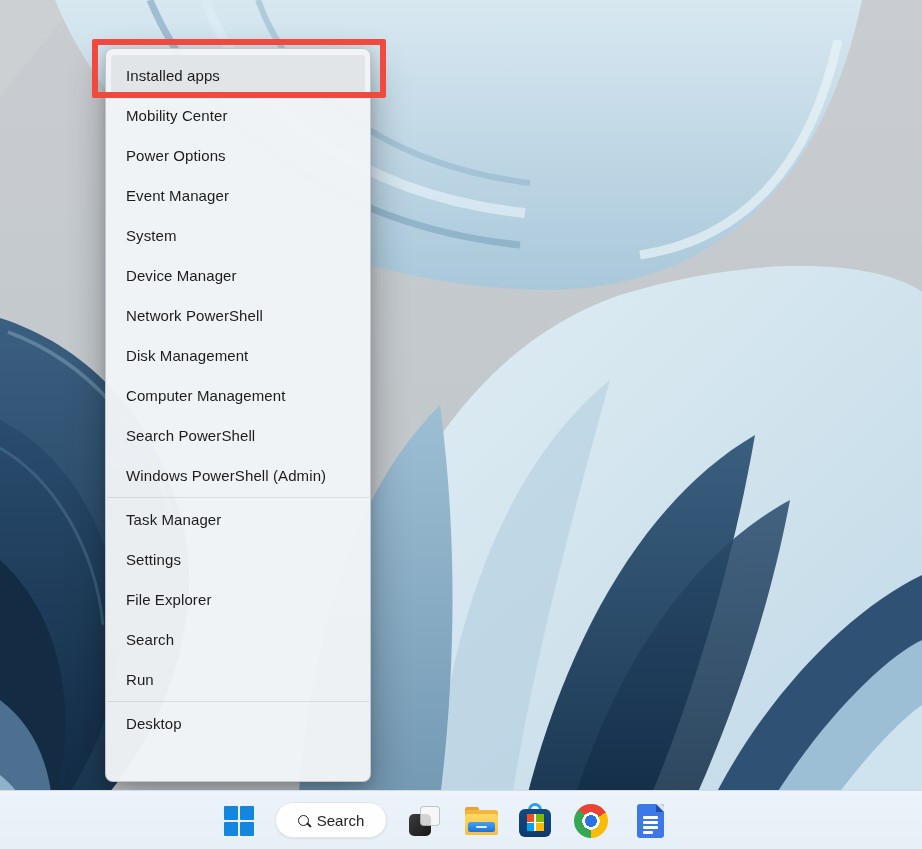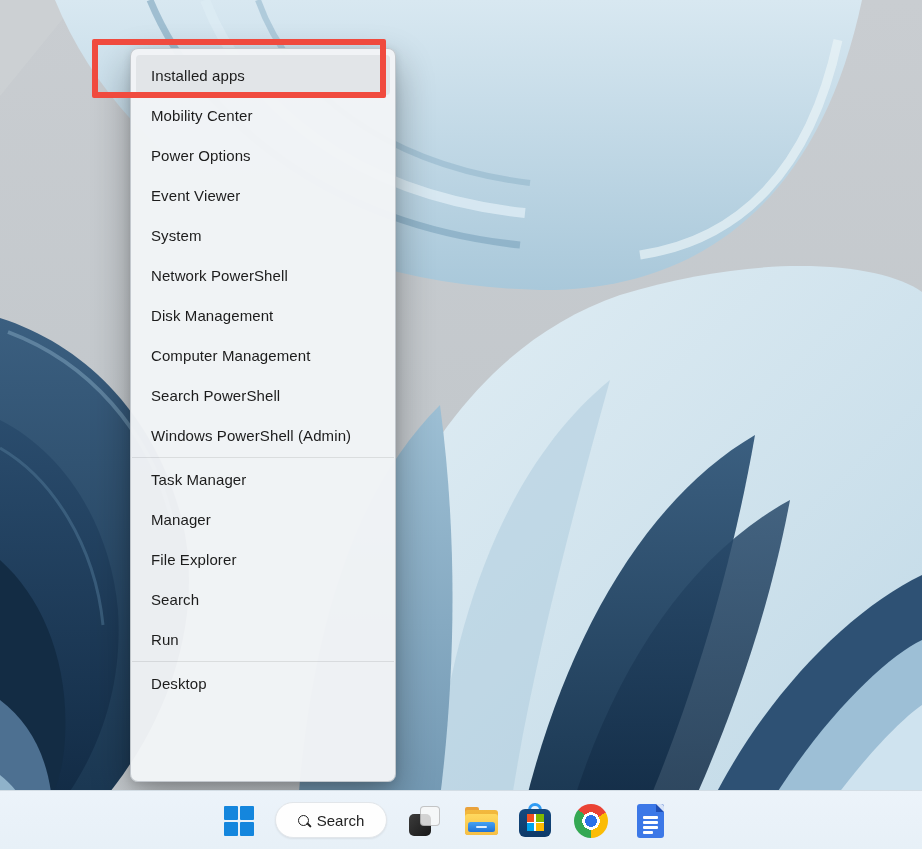--- a/index.html
+++ b/index.html
@@ -12,21 +12,21 @@
   .wallpaper { position:absolute; inset:0; z-index:0; }
   .wallpaper svg { display:block; width:100%; height:100%; }
 
   
   .menu-panel {
     position:absolute; left:105px; top:48px; width:266px; height:734px;
     background:rgba(242,244,246,0.97);
     border:1px solid rgba(140,148,156,0.45);
     border-radius:8px;
     box-shadow:0 16px 38px rgba(0,0,0,0.32), 0 2px 8px rgba(0,0,0,0.12);
-    padding-top:6px; z-index:2; overflow:hidden;margin-left:25px;
+    padding-top:6px; z-index:2; overflow:hidden;
   }
   .menu-item {
     position:relative; height:40px; margin:0 5px; border-radius:4px;
     display:flex; align-items:center; padding:0 15px;
     font-size:15px; color:#1c1c1c; letter-spacing:0.1px; cursor:default;
   }
   .menu-item.hover { background:#e2e5e8; }
   .menu-item .chev {
     position:absolute; right:13px; top:50%; transform:translateY(-54%);
     font-size:21px; line-height:1; color:#3f3f3f; font-weight:400;
@@ -174,46 +174,49 @@
       <div class="menu-item hover">
         <span>Installed apps</span>
       </div>
       <div class="menu-item">
         <span>Mobility Center</span>
       </div>
       <div class="menu-item">
         <span>Power Options</span>
       </div>
       <div class="menu-item">
-        <span>Event Viewer</span>
+        <span>Event Manager</span>
       </div>
       <div class="menu-item">
         <span>System</span>
       </div>
       <div class="menu-item">
+        <span>Device Manager</span>
+      </div>
+      <div class="menu-item">
         <span>Network PowerShell</span>
       </div>
       <div class="menu-item">
         <span>Disk Management</span>
       </div>
       <div class="menu-item">
         <span>Computer Management</span>
       </div>
       <div class="menu-item">
         <span>Search PowerShell</span>
       </div>
       <div class="menu-item">
         <span>Windows PowerShell (Admin)</span>
       </div>
       <div class="menu-sep"></div>
       <div class="menu-item">
         <span>Task Manager</span>
       </div>
       <div class="menu-item">
-        <span>Manager</span>
+        <span>Settings</span>
       </div>
       <div class="menu-item">
         <span>File Explorer</span>
       </div>
       <div class="menu-item">
         <span>Search</span>
       </div>
       <div class="menu-item">
         <span>Run</span>
       </div>

